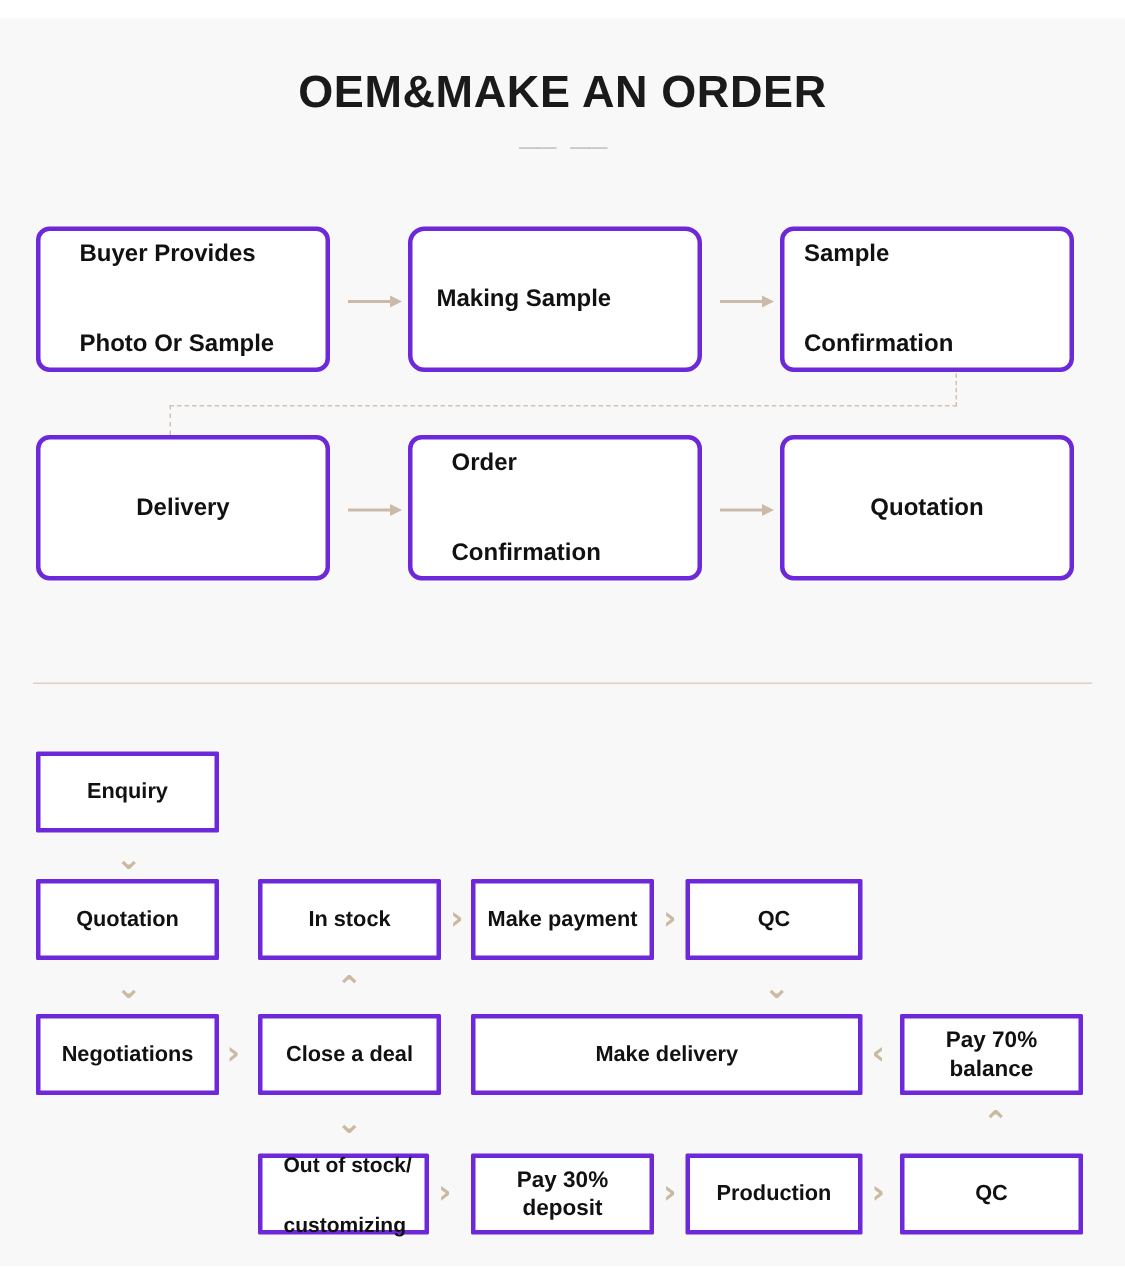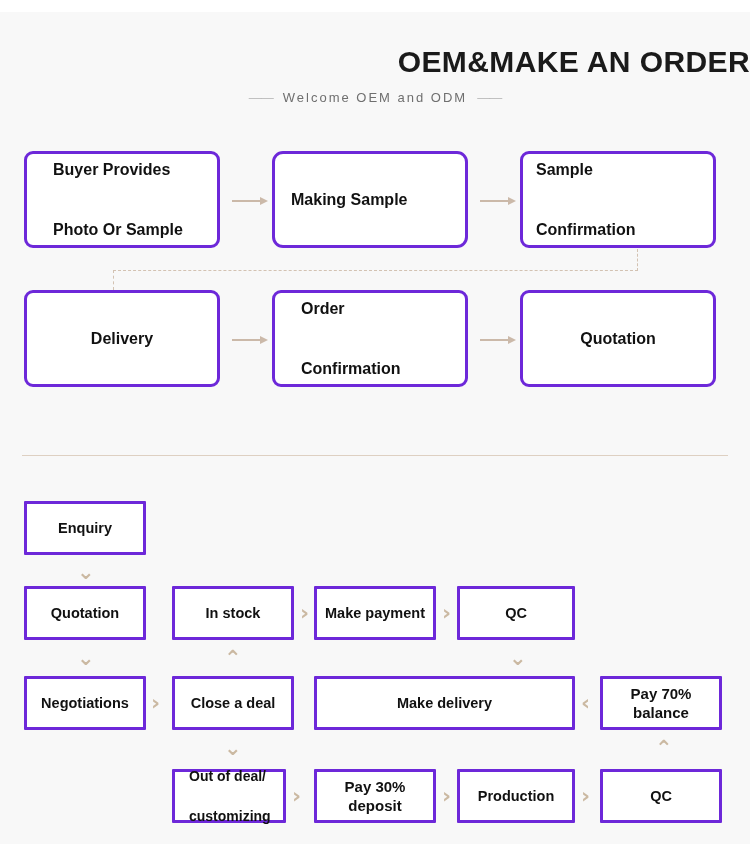--- a/index.html
+++ b/index.html
@@ -27,21 +27,21 @@
     height: 832px;
     background: #f8f8f8;
   }
 
   
   .header {
     position: absolute;
     left: 0;
     top: 44px;
     width: 750px;
-    text-align: right;
+    text-align: center;
   }
   .title {
     font-size: 30px;
     font-weight: bold;
     color: #1a1a1a;
     letter-spacing: 0.4px;
     line-height: 36px;
     font-family: "Liberation Sans", sans-serif;
   }
   .subtitle-row {
@@ -154,21 +154,20 @@
 </head>
 <body>
 
 <div id="canvas">
   <div class="bg-plate"></div>
 
   <div class="header">
     <div class="title">OEM&amp;MAKE AN ORDER</div>
     <div class="subtitle-row">
       <span class="sub-dash">——</span>
-      <span class="subtitle">Welcome OEM and ODM</span>
       <span class="sub-dash">——</span>
     </div>
   </div>
 
   <div class="box tbox left" style="left:24px; top:151px; width:196px;">
     <span>
       <span>Buyer Provides</span><br>
       <span>Photo Or Sample</span>
     </span>
   </div>
@@ -276,21 +275,21 @@
   <div class="box bbox tight" style="left:600px; top:676px; width:122px;">
     <span>Pay 70%  balance</span>
   </div>
 
   <div class="chev v" style="left:224px; top:738px;">⌄</div>
 
   <div class="chev v" style="left:655px; top:738px;">⌃</div>
 
   <div class="box bbox twoline" style="left:172px; top:769px; width:114px; height:54px;">
     <span>
-      <span>Out of deal/</span><br>
+      <span>Out of stock/</span><br>
       <span>customizing</span>
     </span>
   </div>
 
   <div class="chev h" style="left:292px; top:785px;">›</div>
 
   <div class="box bbox tight" style="left:314px; top:769px; width:122px;">
     <span>Pay 30% deposit</span>
   </div>
 

